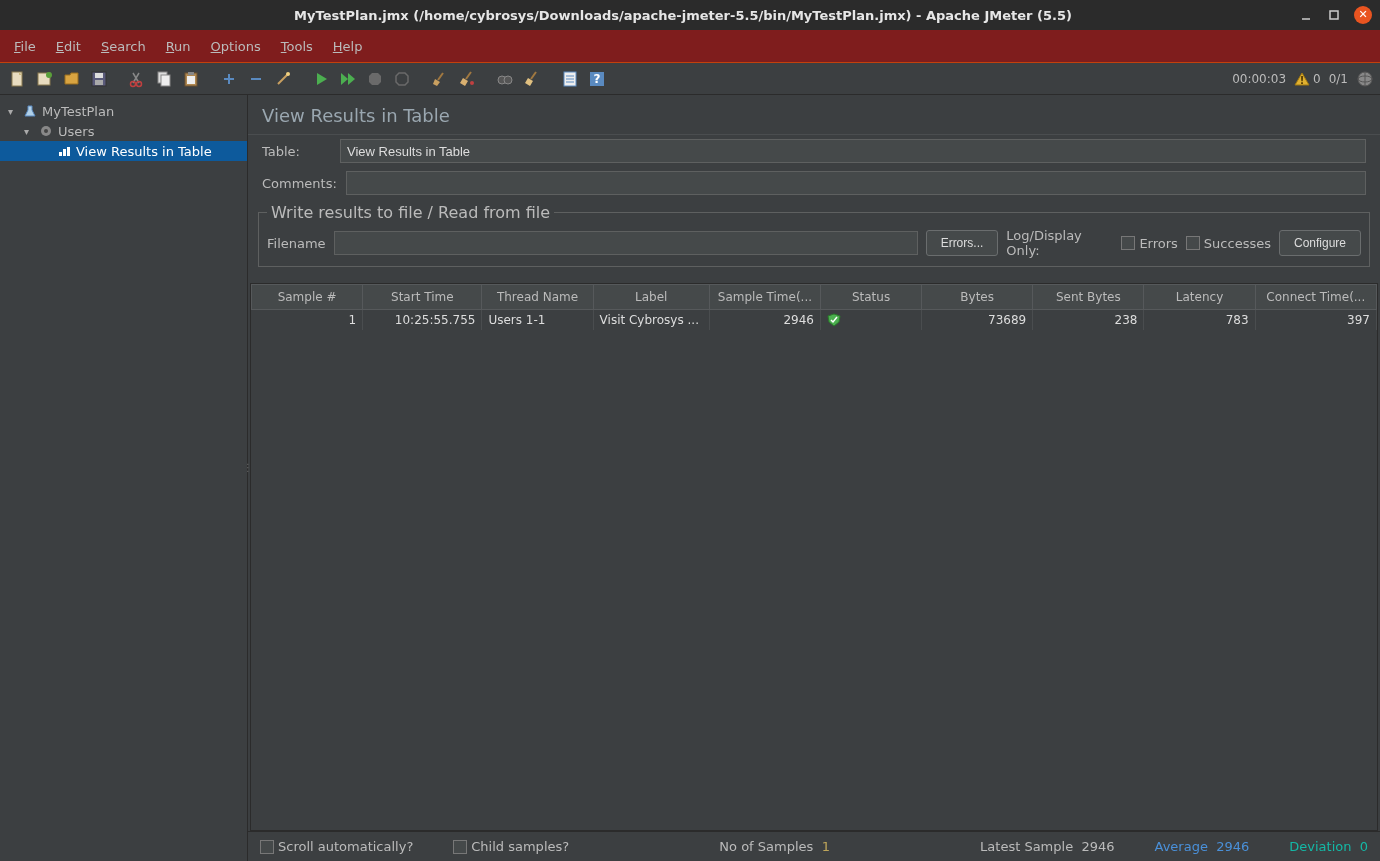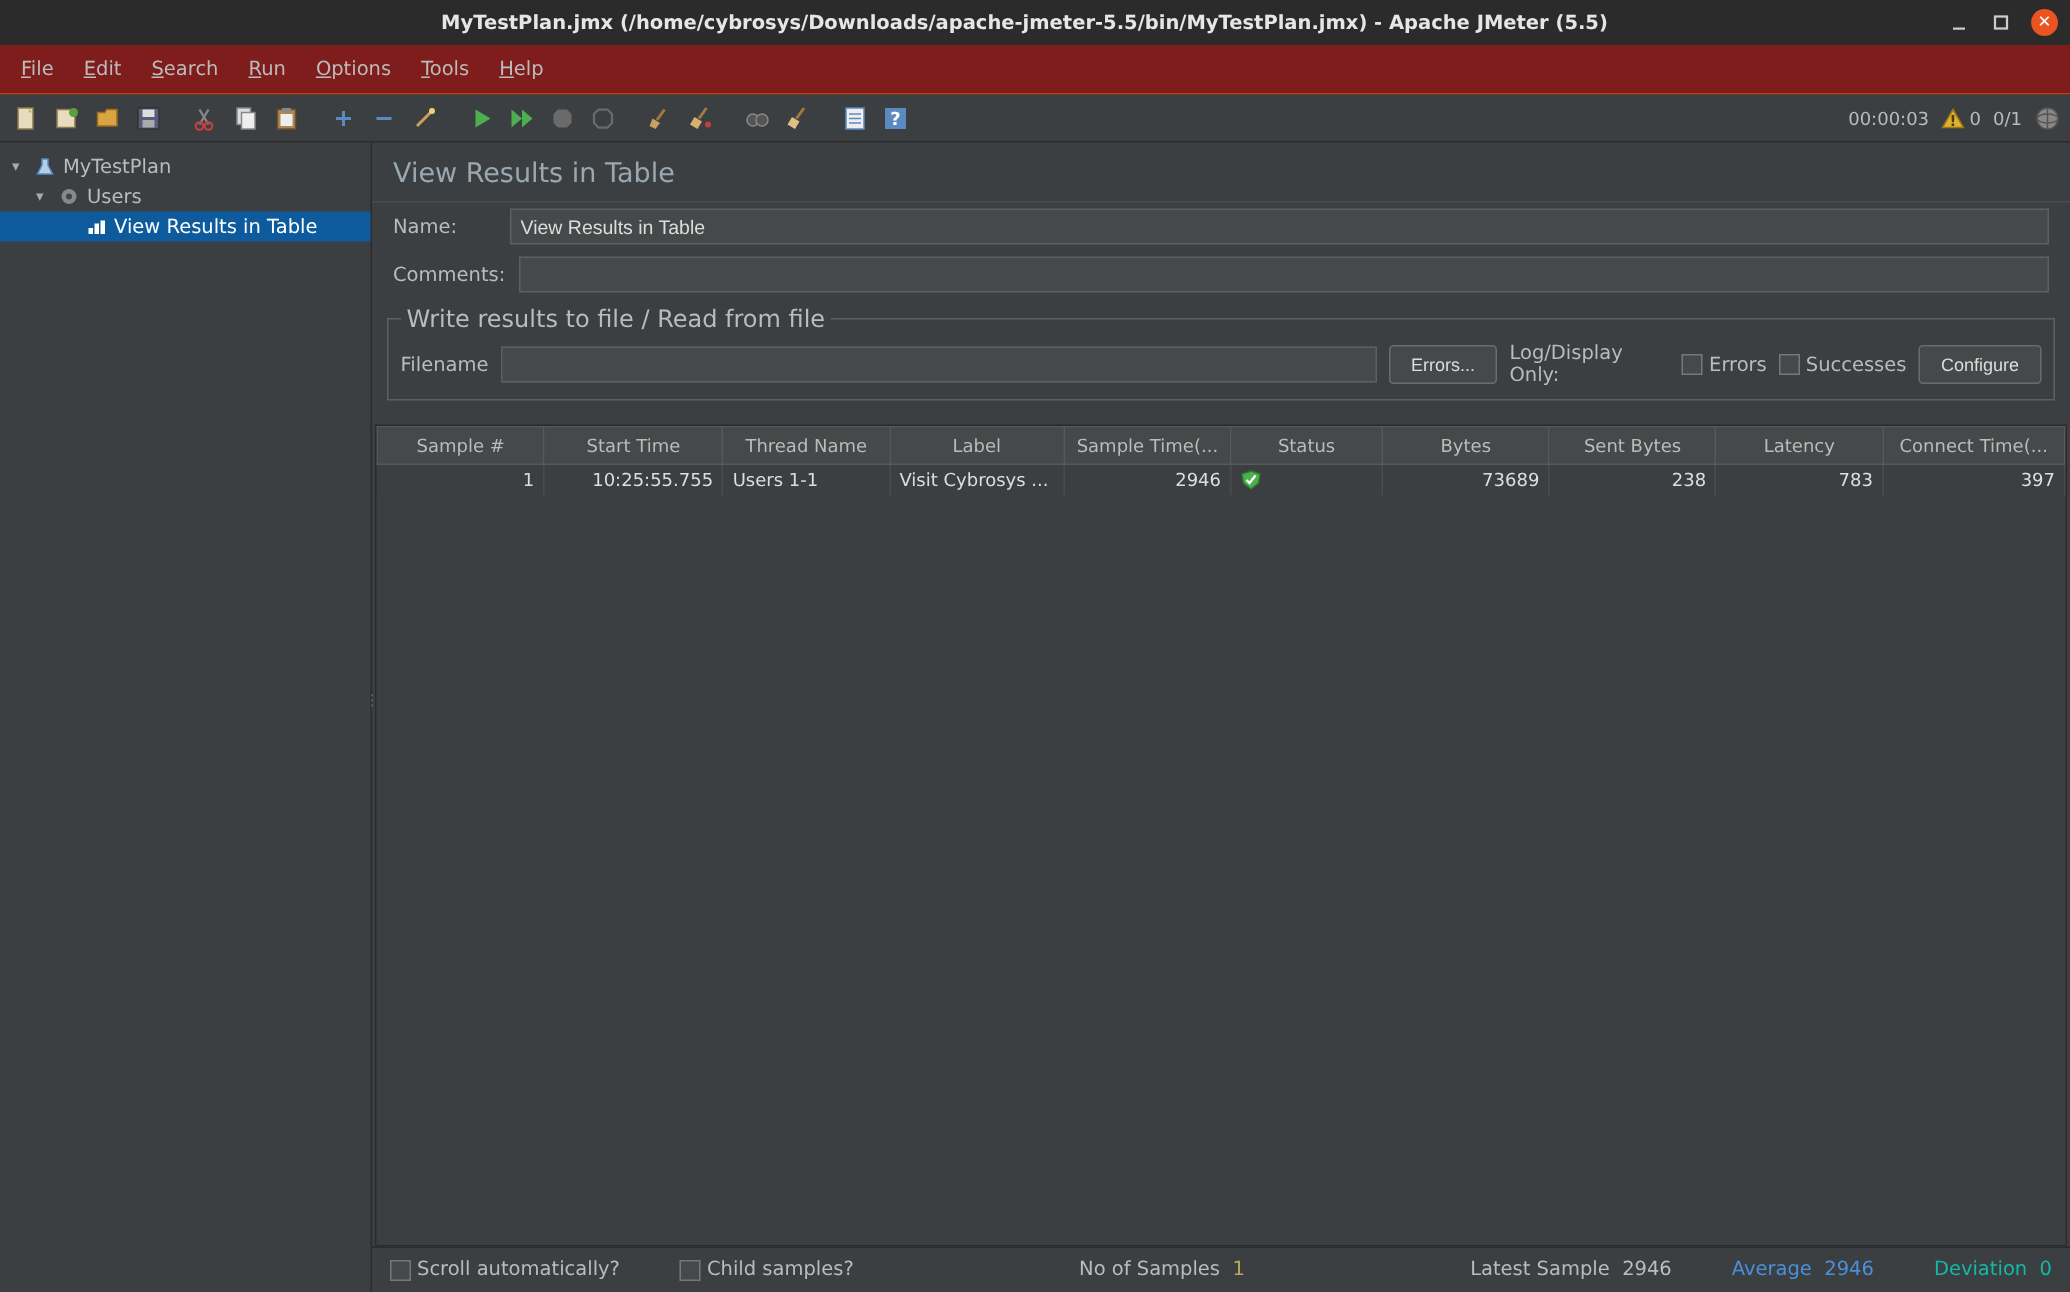--- a/index.html
+++ b/index.html
@@ -418,21 +418,21 @@
         </span>
       <span>View Results in Table</span>
     </div>
     <div class="splitter-handle">⋮</div>
   </div>
 
   <div class="content-panel">
     <div class="content-header">View Results in Table</div>
 
     <div class="form-row">
-      <span class="form-label">Name:</span>
+      <span class="form-label">Table:</span>
       <input class="form-input" value="View Results in Table" style="">
     </div>
     <div class="form-row">
       <span class="form-label" style="width:76px">Comments:</span>
       <input class="form-input" value="" style="">
     </div>
 
     <fieldset class="file-group">
       <legend>Write results to file / Read from file</legend>
       <div class="file-row">

